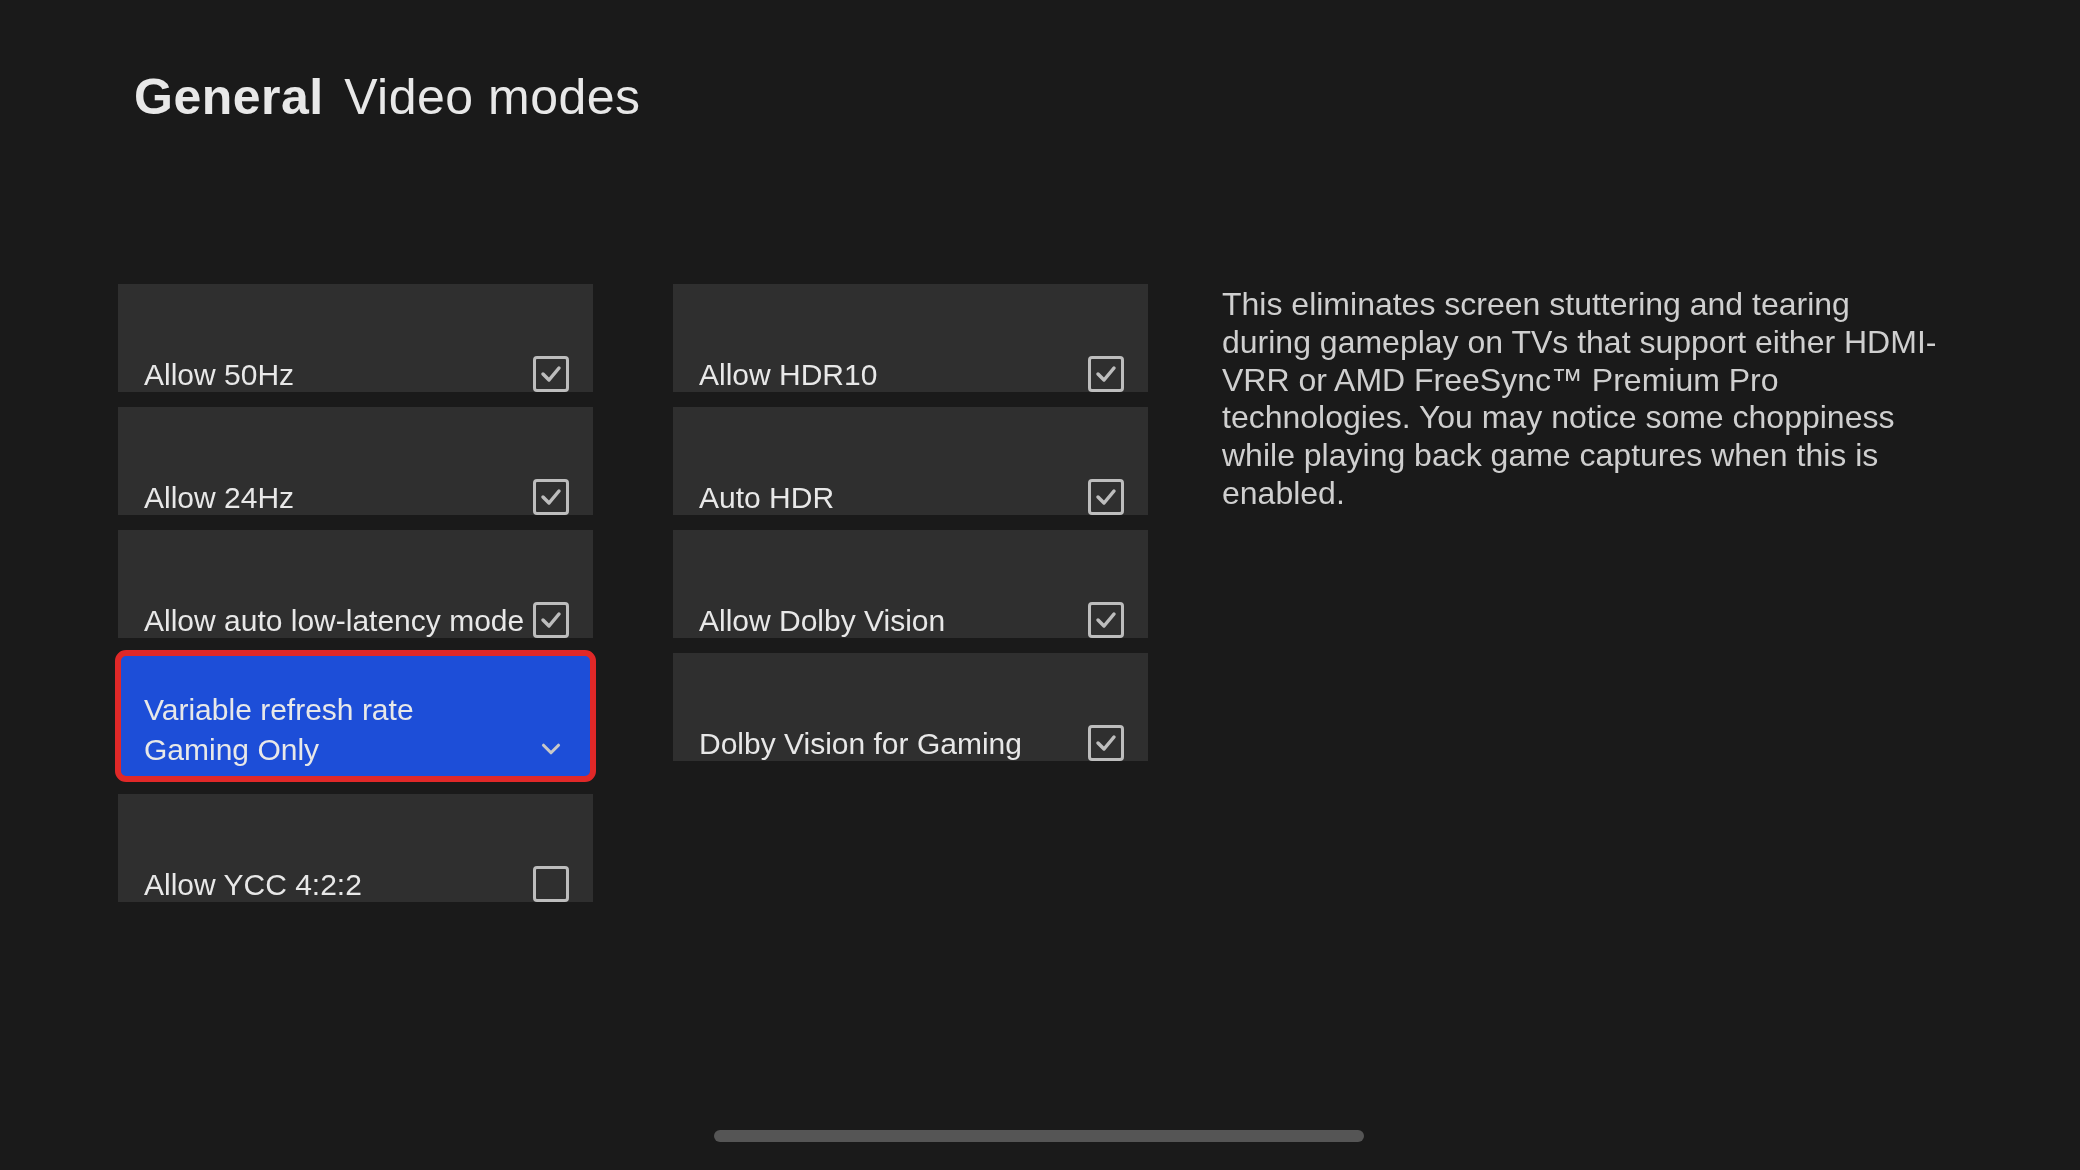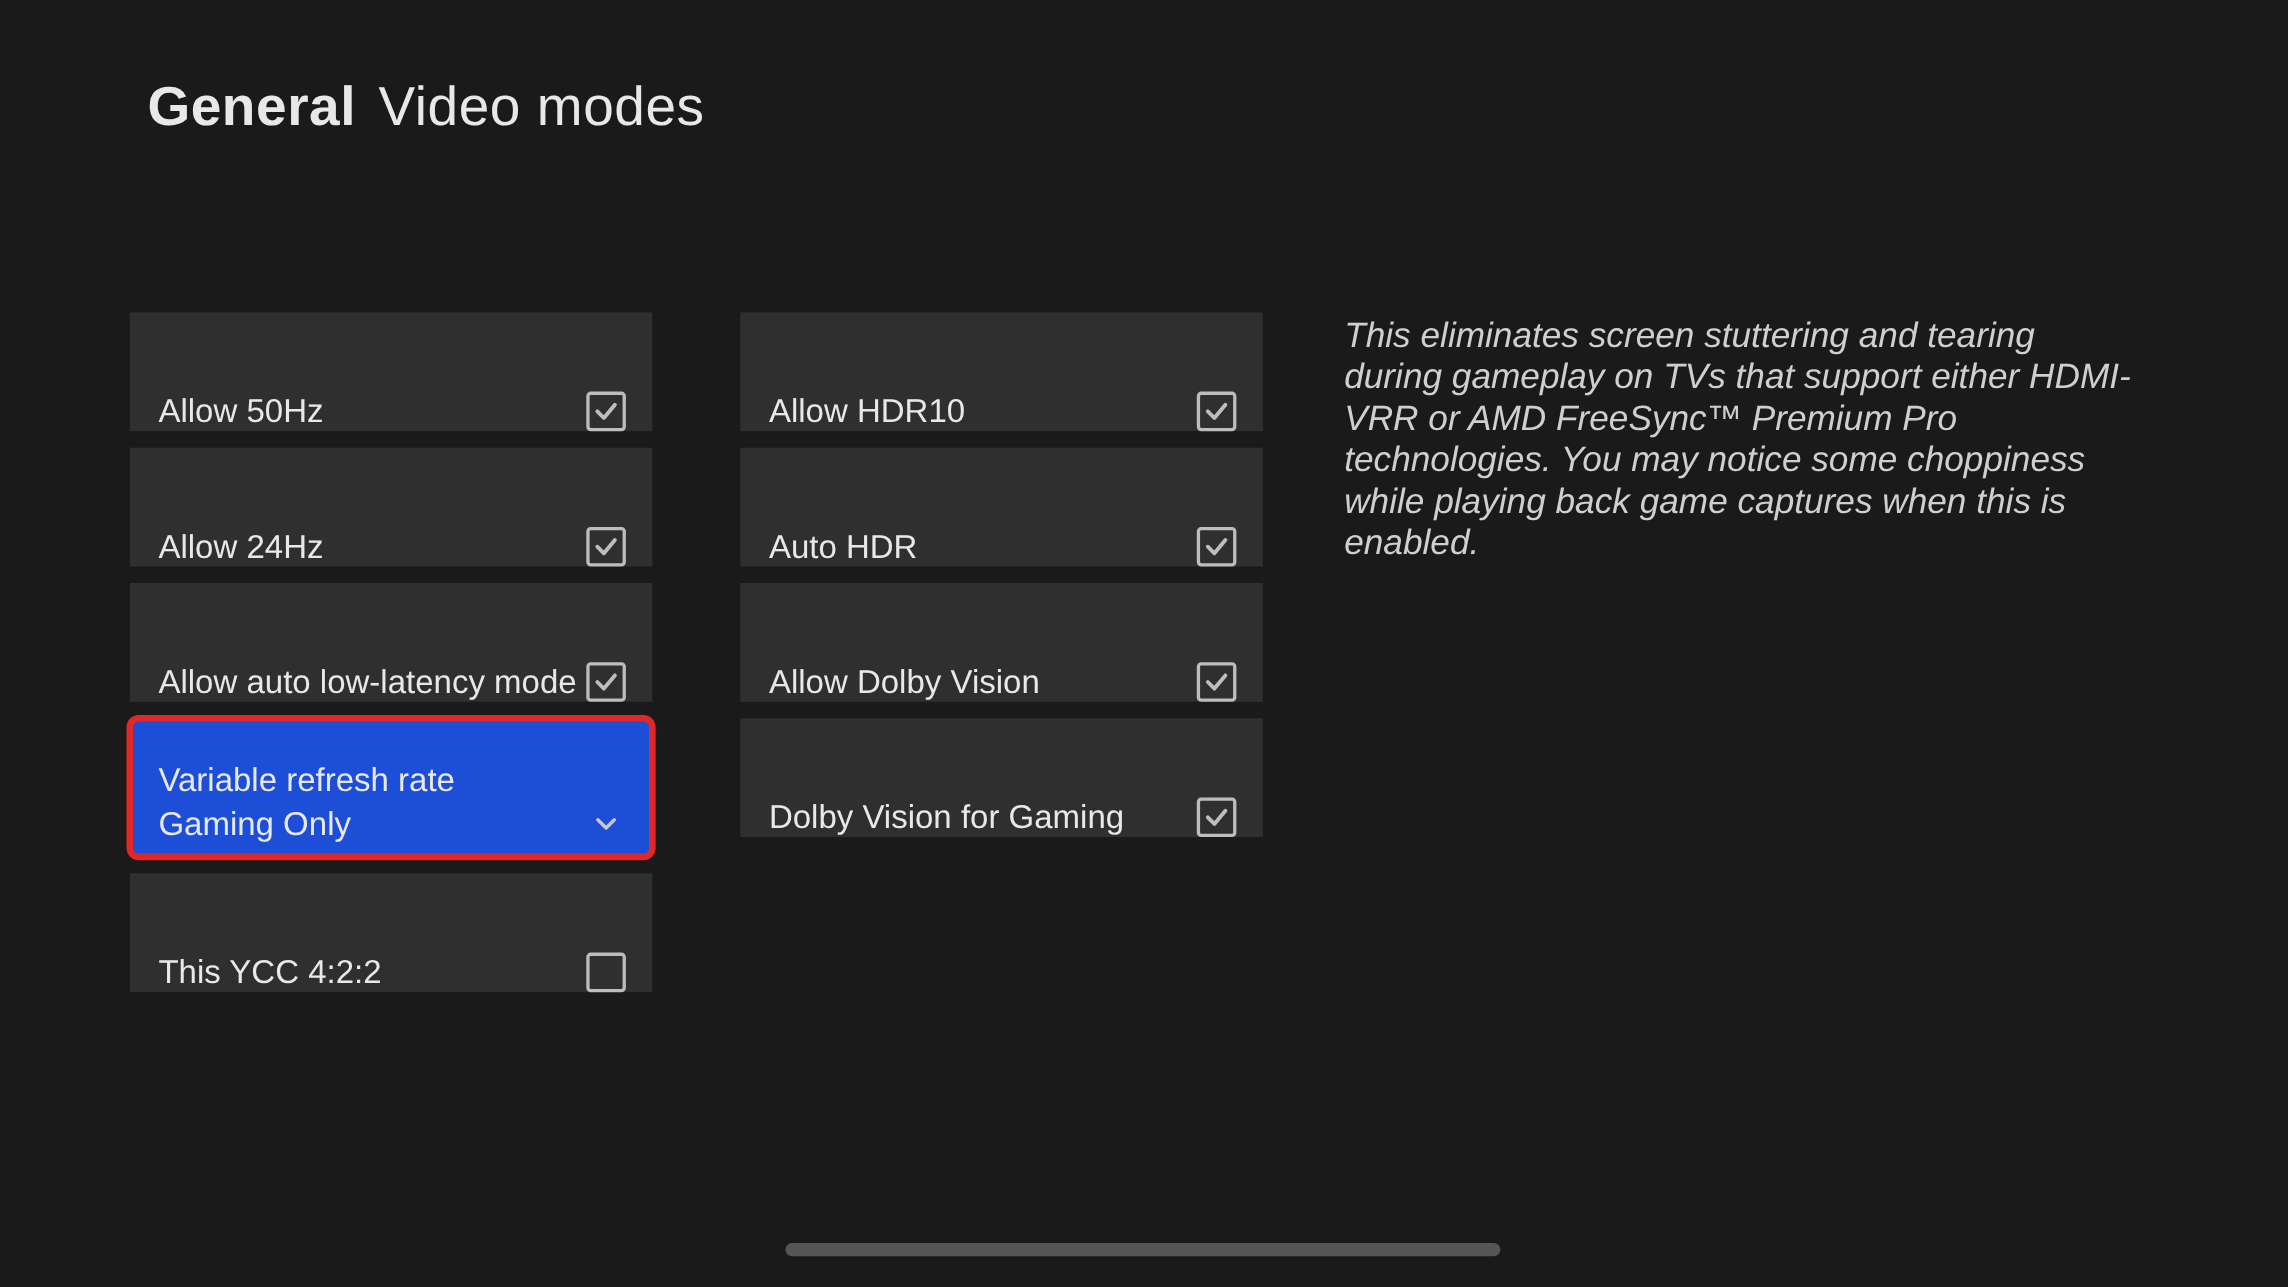--- a/index.html
+++ b/index.html
@@ -73,21 +73,20 @@
 
   .desc {
     position: absolute;
     top: 286px;
     left: 1222px;
     width: 720px;
     font-size: 32px;
     line-height: 1.18;
     color: #cfcfcf;
     font-weight: 400;
-    font-style: italic;
   }
 
   .scrollbar {
     position: absolute;
     left: 714px;
     bottom: 28px;
     height: 12px;
     width: 650px;
     background: #555;
     border-radius: 6px;
@@ -132,21 +131,21 @@
           <div class="label">Variable refresh rate</div>
           <div class="sub">Gaming Only</div>
         </div>
         <div class="chevron">
           <svg viewBox="0 0 24 24" fill="none" stroke="#c8c8c8" stroke-width="2.5" stroke-linecap="round" stroke-linejoin="round">
             <polyline points="6 9 12 15 18 9"></polyline>
           </svg>
         </div>
       </div>
       <div class="tile">
-        <div class="label">This YCC 4:2:2</div>
+        <div class="label">Allow YCC 4:2:2</div>
         <div class="checkbox"></div>
       </div>
     </div>
   <div class="col" id="col-right">
       <div class="tile">
         <div class="label">Allow HDR10</div>
         <div class="checkbox checked">
           <svg viewBox="0 0 24 24" fill="none" stroke="#bdbdbd" stroke-width="3.5" stroke-linecap="round" stroke-linejoin="round">
             <polyline points="4 12 10 18 20 6"></polyline>
           </svg>

